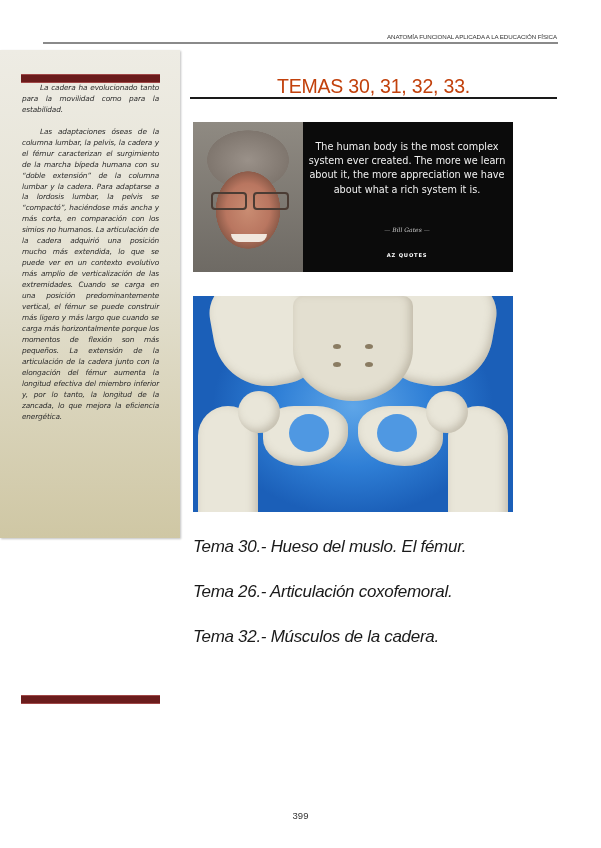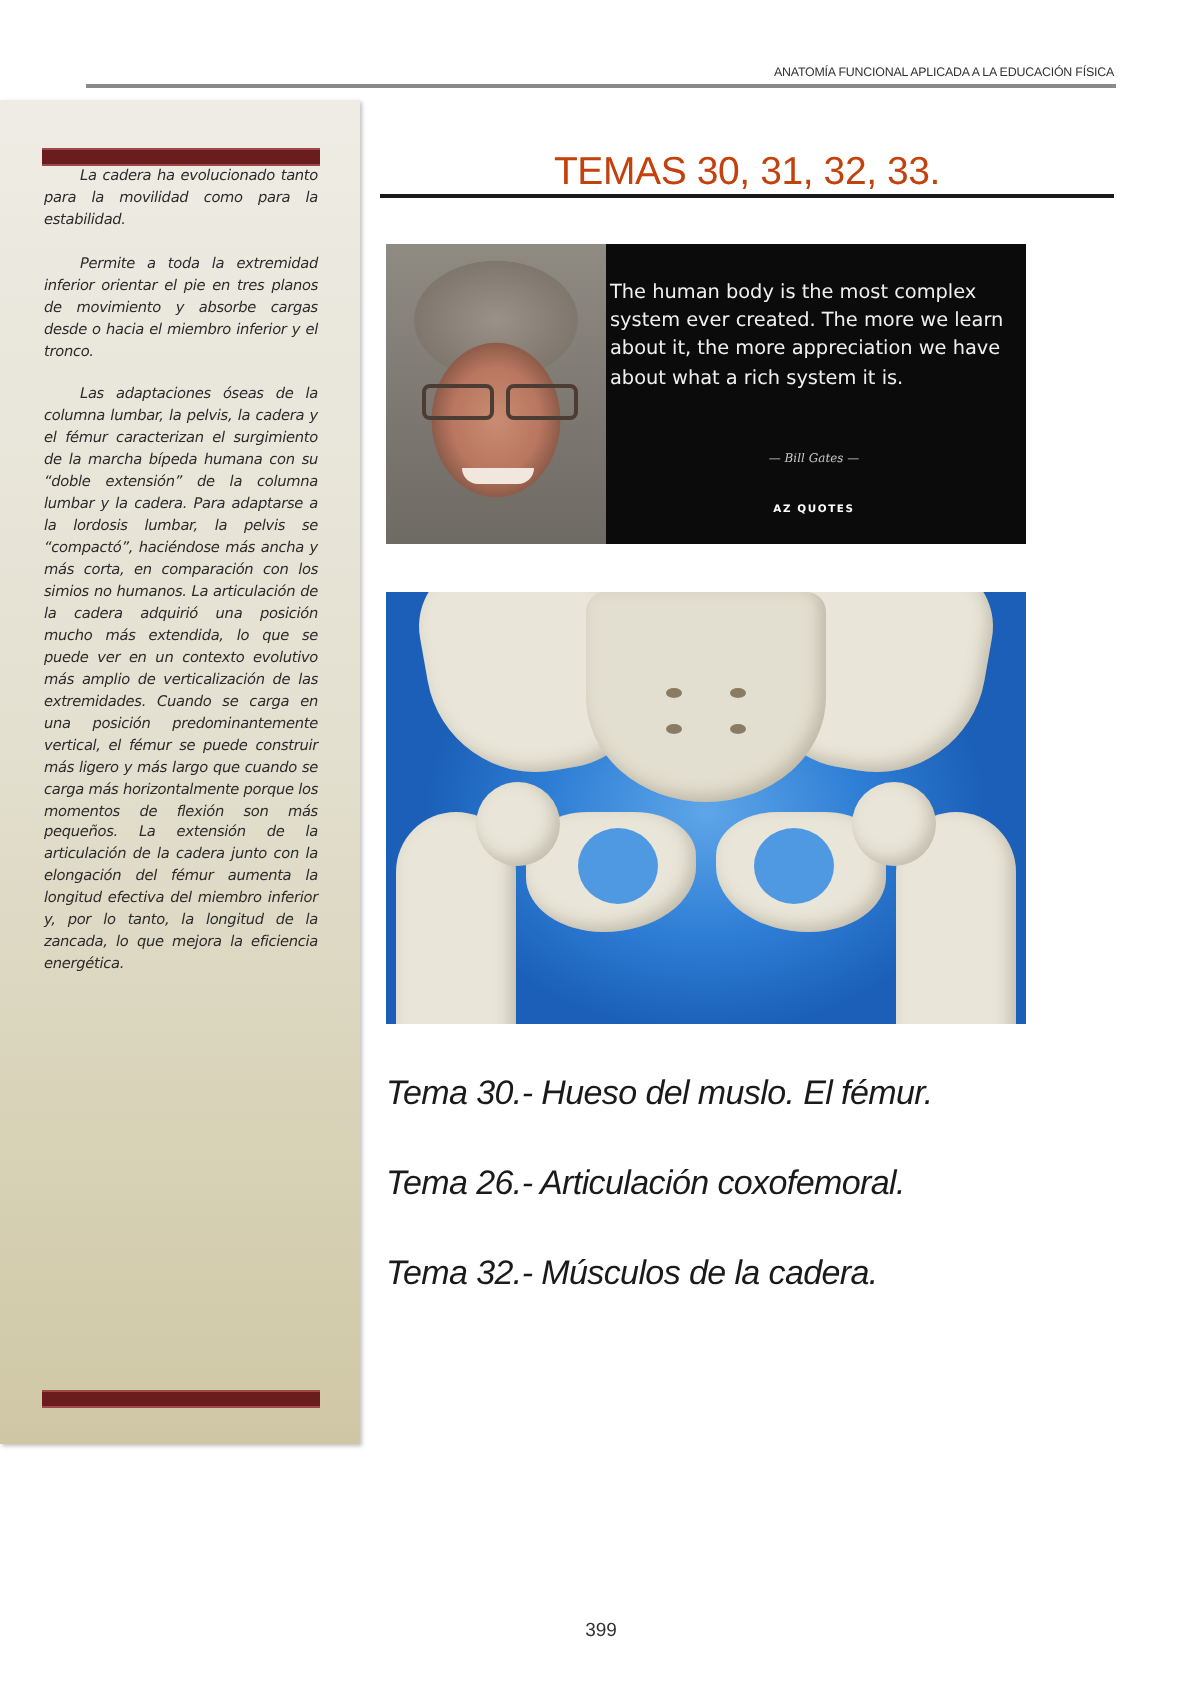--- a/index.html
+++ b/index.html
@@ -9,21 +9,21 @@
     }
     .running-header {
       position: absolute; left: 345px; top: 33px; width: 212px;
       font-size: 6.2px; letter-spacing: -0.1px; color: #333; text-align: right;
       white-space: nowrap;
     }
     .header-rule {
       position: absolute; left: 43px; top: 42px; width: 515px; height: 2px; background: #8a8a8a;
     }
     .sidebar {
-      position: absolute; left: 0; top: 50px; width: 180px; height: 672px;
+      position: absolute; left: 0; top: 50px; width: 180px; height: 488px;
       background: linear-gradient(to bottom, #eeece4 0%, #e4e1d2 45%, #cfc7a4 100%);
       box-shadow: 1px 1px 2px rgba(0,0,0,0.25);
     }
     .sidebar-bar {
       position: absolute; left: 21px; width: 139px; height: 7px;
       background: #6b1c1c; border-top: 1px solid #a04848; border-bottom: 1px solid #a04848;
     }
     .sidebar-bar.top { top: 24px; }
     .sidebar-bar.bottom { top: 645px; }
     .sidebar-text {
@@ -57,21 +57,21 @@
     .glasses span {
       position: absolute; top: 0; width: 32px; height: 14px; border: 2px solid #4b3c34; border-radius: 4px;
     }
     .glasses span:first-child { left: 0; }
     .glasses span:last-child { right: 0; }
     .smile {
       position: absolute; left: 38px; top: 112px; width: 36px; height: 8px; background: #f1e7de;
       border-radius: 0 0 18px 18px;
     }
     .quote-text {
-      position: absolute; left: 112px; top: 18px; width: 204px; text-align: left;
+      position: absolute; left: 112px; top: 18px; width: 204px; text-align: center;
       font-family: "DejaVu Sans", sans-serif; font-size: 9.7px; line-height: 14.2px; color: #f0f0f0;
     }
     .quote-author {
       position: absolute; left: 112px; top: 104px; width: 204px; text-align: center;
       font-family: "DejaVu Serif", serif; font-style: italic; font-size: 6px; color: #c8c8c8;
     }
     .quote-brand {
       position: absolute; left: 112px; top: 130px; width: 204px; text-align: center;
       font-family: "DejaVu Sans", sans-serif; font-weight: bold; font-size: 5.2px; color: #ffffff;
       letter-spacing: 0.8px;
@@ -107,21 +107,20 @@
 </head>
 <body>
 
 <div class="running-header">ANATOMÍA FUNCIONAL APLICADA A LA EDUCACIÓN FÍSICA</div>
 <div class="header-rule"></div>
 
 <aside class="sidebar">
   <div class="sidebar-bar top"></div>
   <div class="sidebar-text">
     <p>La cadera ha evolucionado tanto para la movilidad como para la estabilidad.</p>
-    <p>Permite a toda la extremidad inferior orientar el pie en tres planos de movimiento y absorbe cargas desde o hacia el miembro inferior y el tronco.</p>
     <p>Las adaptaciones óseas de la columna lumbar, la pelvis, la cadera y el fémur caracterizan el surgimiento de la marcha bípeda humana con su “doble extensión” de la columna lumbar y la cadera. Para adaptarse a la lordosis lumbar, la pelvis se “compactó”, haciéndose más ancha y más corta, en comparación con los simios no humanos. La articulación de la cadera adquirió una posición mucho más extendida, lo que se puede ver en un contexto evolutivo más amplio de verticalización de las extremidades. Cuando se carga en una posición predominantemente vertical, el fémur se puede construir más ligero y más largo que cuando se carga más horizontalmente porque los momentos de flexión son más pequeños. La extensión de la articulación de la cadera junto con la elongación del fémur aumenta la longitud efectiva del miembro inferior y, por lo tanto, la longitud de la zancada, lo que mejora la eficiencia energética.</p>
   </div>
   <div class="sidebar-bar bottom"></div>
 </aside>
 
 <h1 class="title" style="margin:0;font-weight:normal;">TEMAS 30, 31, 32, 33.</h1>
 <div class="title-rule"></div>
 
 <div class="quote-image">
   <div class="quote-photo">

